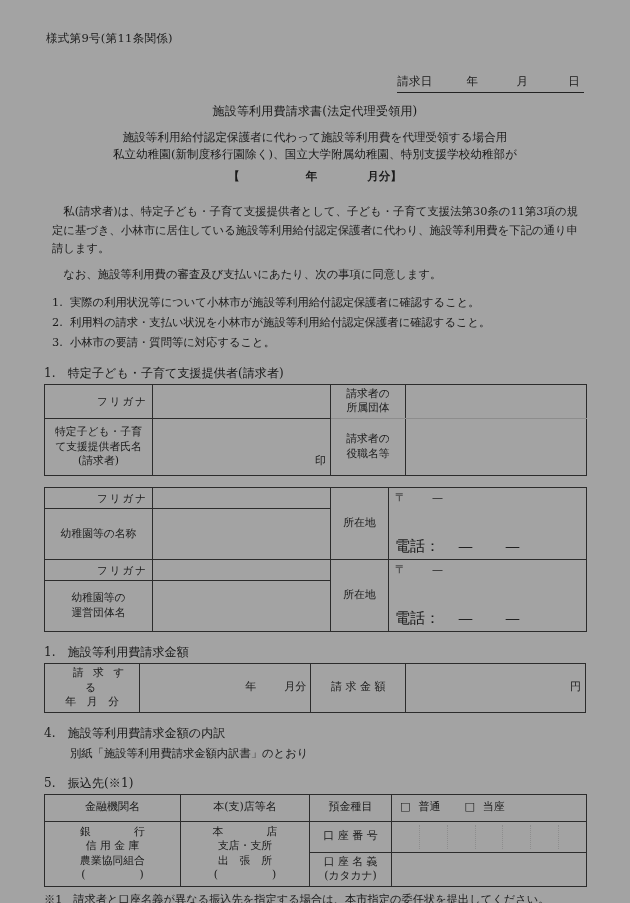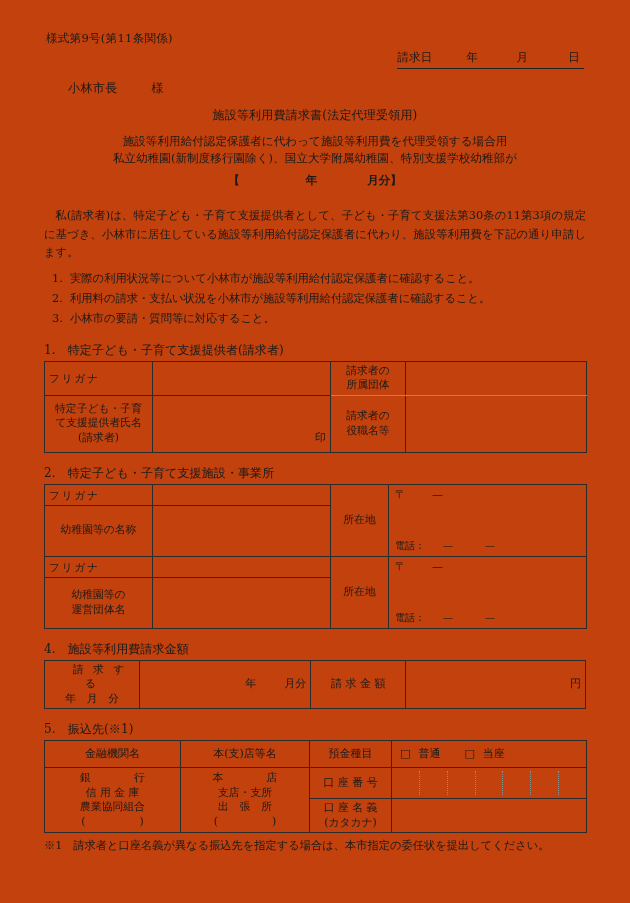--- a/index.html
+++ b/index.html
@@ -8,37 +8,37 @@
     background: #ffffff;
   }
   body {
     font-family: "DejaVu Serif", "Liberation Serif", serif;
     color: #1a1a1a;
   }
   #page {
     position: relative;
     width: 630px;
     height: 903px;
-    background: #c2410c;
+    background: #a3a3a3;
     box-sizing: border-box;
     padding: 30px 44px 10px 44px;
     font-size: 11px;
     line-height: 1.5;
   }
 
   
   .form-no {
     font-size: 11.5px;
     letter-spacing: .3px;
     margin: 0 0 0 2px;
   }
   .date-row {
     display: flex;
     justify-content: flex-end;
-    margin-top: 2px;
+    margin-top: 26px;
     padding-right: 2px;
     align-items: flex-end;
   }
   .date-line {
     border-bottom: 1px solid #222;
     display: flex;
     align-items: flex-end;
     padding-bottom: 1px;
     font-size: 11.5px;
     letter-spacing: .3px;
@@ -79,21 +79,21 @@
   .period .gap-b { display:inline-block; width: 50px; }
 
   
   .body-para {
     margin-top: 18px;
     font-size: 11.3px;
     line-height: 1.62;
     text-align: justify;
     letter-spacing: .05px;
   }
-  .body-para p { margin: 0; text-indent: 1em; }
+  .body-para p { margin: 8px; text-indent: 1em; }
 
   .consent-list {
     margin: 7px 0 0 0;
     padding: 0;
     list-style: none;
     font-size: 11.3px;
     line-height: 1.78;
   }
   .consent-list li { padding-left: 26px; position: relative; }
   .consent-list li .num {
@@ -120,21 +120,21 @@
   }
   table.grid td {
     border: 1px solid #2b2b2b;
     padding: 2px 4px;
     vertical-align: middle;
     line-height: 1.35;
   }
   .ctr { text-align: center; }
   .rgt { text-align: right; }
   .furi-label {
-    text-align: left;
+    text-align: right;
     border-bottom: 1px dotted #9a9a9a !important;
     font-size: 10.5px;
     letter-spacing: 2px;
     height: 16px;
     padding: 0 4px;
   }
   .furi-blank {
     border-bottom: 1px dotted #9a9a9a !important;
     height: 16px;
   }
@@ -171,21 +171,21 @@
   .acct-pad { padding: 0 !important; }
 
   .footnote {
     font-size: 11.2px;
     margin-top: 5px;
     letter-spacing: .05px;
   }
 
   .postal { font-size: 11px; }
   .postal .mark { margin-right: 26px; }
-  .tel-line { font-size: 10px; }
+  .tel-line { font-size: 15px; }
   .tel-line .dash1 { margin: 0 14px 0 18px; }
   .tel-line .dash2 { margin-left: 18px; }
   .addr-cell {
     height: 62px;
     vertical-align: top !important;
     padding: 3px 6px !important;
     position: relative;
   }
   .addr-cell .tel-line {
     position: absolute;
@@ -202,37 +202,35 @@
 
   <div class="date-row">
     <div class="date-line">
       <span class="d-label">請求日</span>
       <span class="d-y">年</span>
       <span class="d-m">月</span>
       <span class="d-d">日</span>
     </div>
   </div>
 
-  <div class="addressee">
-    <span>小林市長</span><span class="sama">様</span>
-  </div>
 
   <div class="doc-title">施設等利用費請求書(法定代理受領用)</div>
 
   <div class="subtitle">
     <div>施設等利用給付認定保護者に代わって施設等利用費を代理受領する場合用</div>
     <div>私立幼稚園(新制度移行園除く)、国立大学附属幼稚園、特別支援学校幼稚部が</div>
   </div>
 
   <div class="period">
     <span>【</span><span class="gap-a"></span><span>年</span><span class="gap-b"></span><span>月分</span><span>】</span>
   </div>
 
   <div class="body-para">
     <p>私(請求者)は、特定子ども・子育て支援提供者として、子ども・子育て支援法第30条の11第3項の規定に基づき、小林市に居住している施設等利用給付認定保護者に代わり、施設等利用費を下記の通り申請します。</p>
+    <p>なお、施設等利用費の審査及び支払いにあたり、次の事項に同意します。</p>
   </div>
 
   <ul class="consent-list">
     <li><span class="num">1.</span><span>実際の利用状況等について小林市が施設等利用給付認定保護者に確認すること。</span></li>
     <li><span class="num">2.</span><span>利用料の請求・支払い状況を小林市が施設等利用給付認定保護者に確認すること。</span></li>
     <li><span class="num">3.</span><span>小林市の要請・質問等に対応すること。</span></li>
   </ul>
 
   <div class="section">
     <div class="section-title">1.　特定子ども・子育て支援提供者(請求者)</div>
@@ -266,21 +264,20 @@
             <span>請求者の</span><br>
             <span>役職名等</span>
           </td>
           <td></td>
         </tr>
       </tbody>
     </table>
   </div>
 
   <div class="section">
-    <div class="section-title">2.　特定子ども・子育て支援施設・事業所</div>
     <table class="grid">
       <colgroup>
         <col style="width:108px">
           <col style="width:178px">
           <col style="width:58px">
           <col style="width:198px">
       </colgroup>
       <tbody>
         <tr>
           <td class="furi-label">フリガナ</td>
@@ -317,21 +314,21 @@
             <span>幼稚園等の</span><br>
             <span>運営団体名</span>
           </td>
           <td></td>
         </tr>
       </tbody>
     </table>
   </div>
 
   <div class="section">
-    <div class="section-title">4.　施設等利用費請求金額</div>
+    <div class="section-title">1.　施設等利用費請求金額</div>
     <table class="grid t3">
       <colgroup>
         <col style="width:78px">
           <col style="width:140px">
           <col style="width:78px">
           <col style="width:147px">
       </colgroup>
       <tbody>
         <tr>
           <td class="ctr lbl-narrow">
@@ -343,20 +340,24 @@
           </td>
           <td class="ctr">請 求 金 額</td>
           <td class="rgt">
             <span>円</span>
           </td>
         </tr>
       </tbody>
     </table>
   </div>
 
+  <div class="section">
+    <div class="section-title">4.　施設等利用費請求金額の内訳</div>
+    <div class="section-note">別紙「施設等利用費請求金額内訳書」のとおり</div>
+  </div>
 
   <div class="section">
     <div class="section-title">5.　振込先(※1)</div>
     <table class="grid t5">
       <colgroup>
         <col style="width:136px">
           <col style="width:129px">
           <col style="width:82px">
           <col style="width:195px">
       </colgroup>

